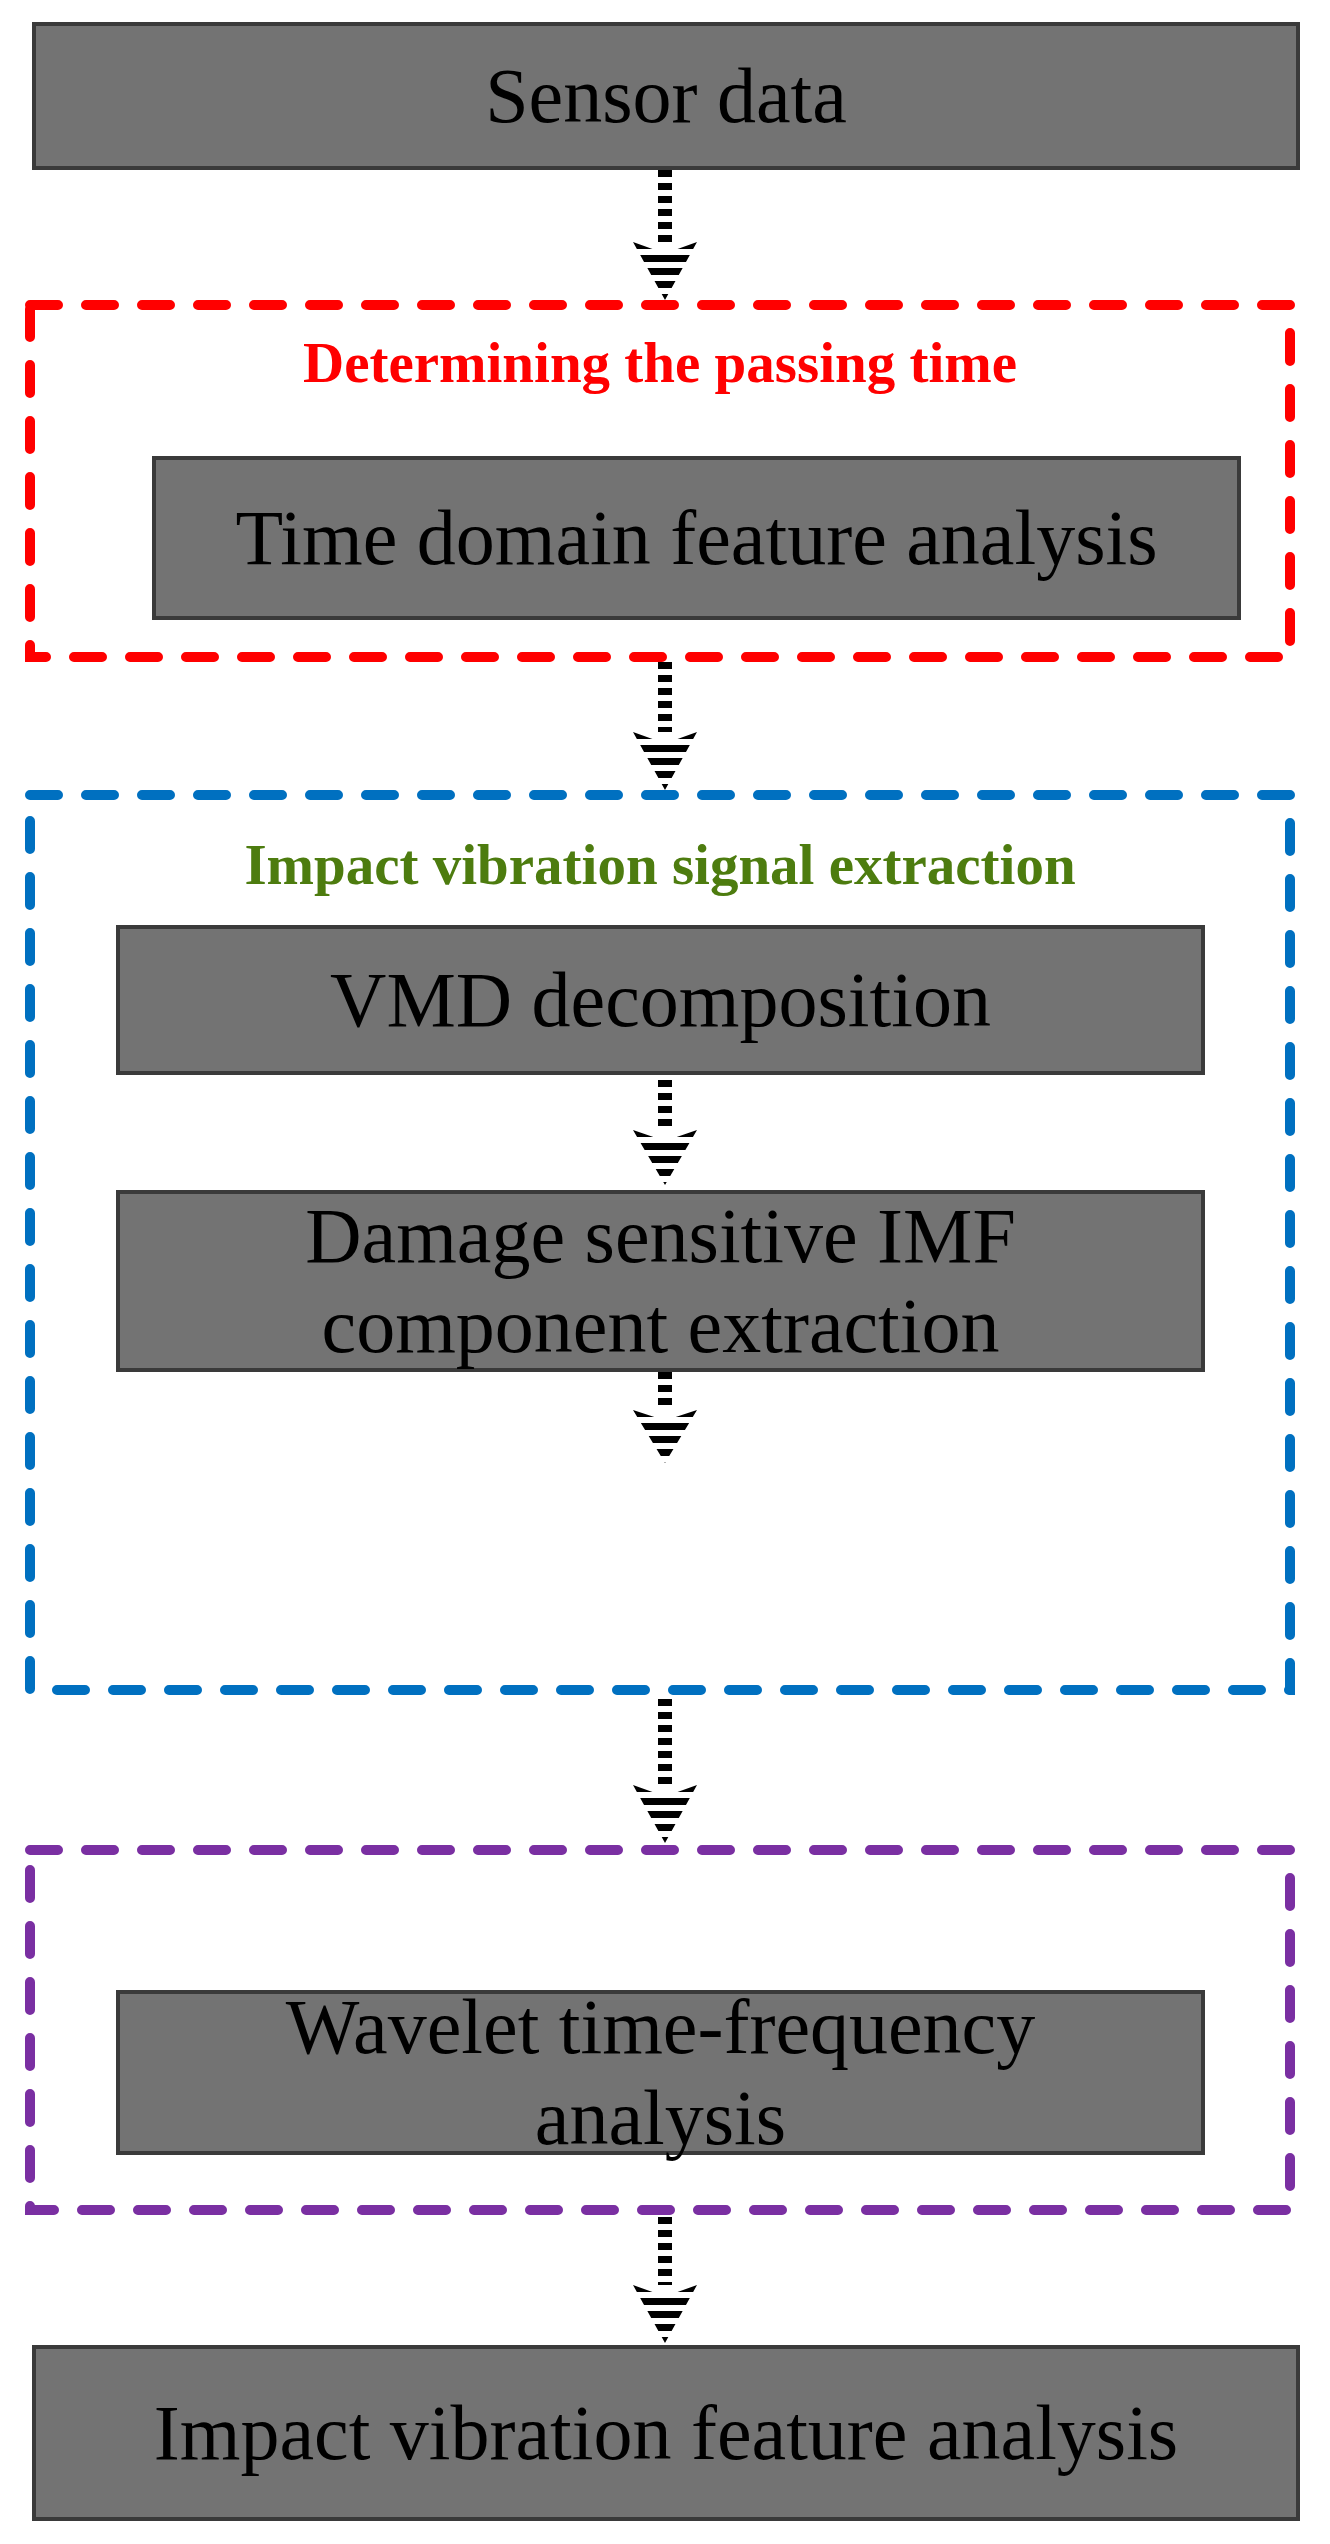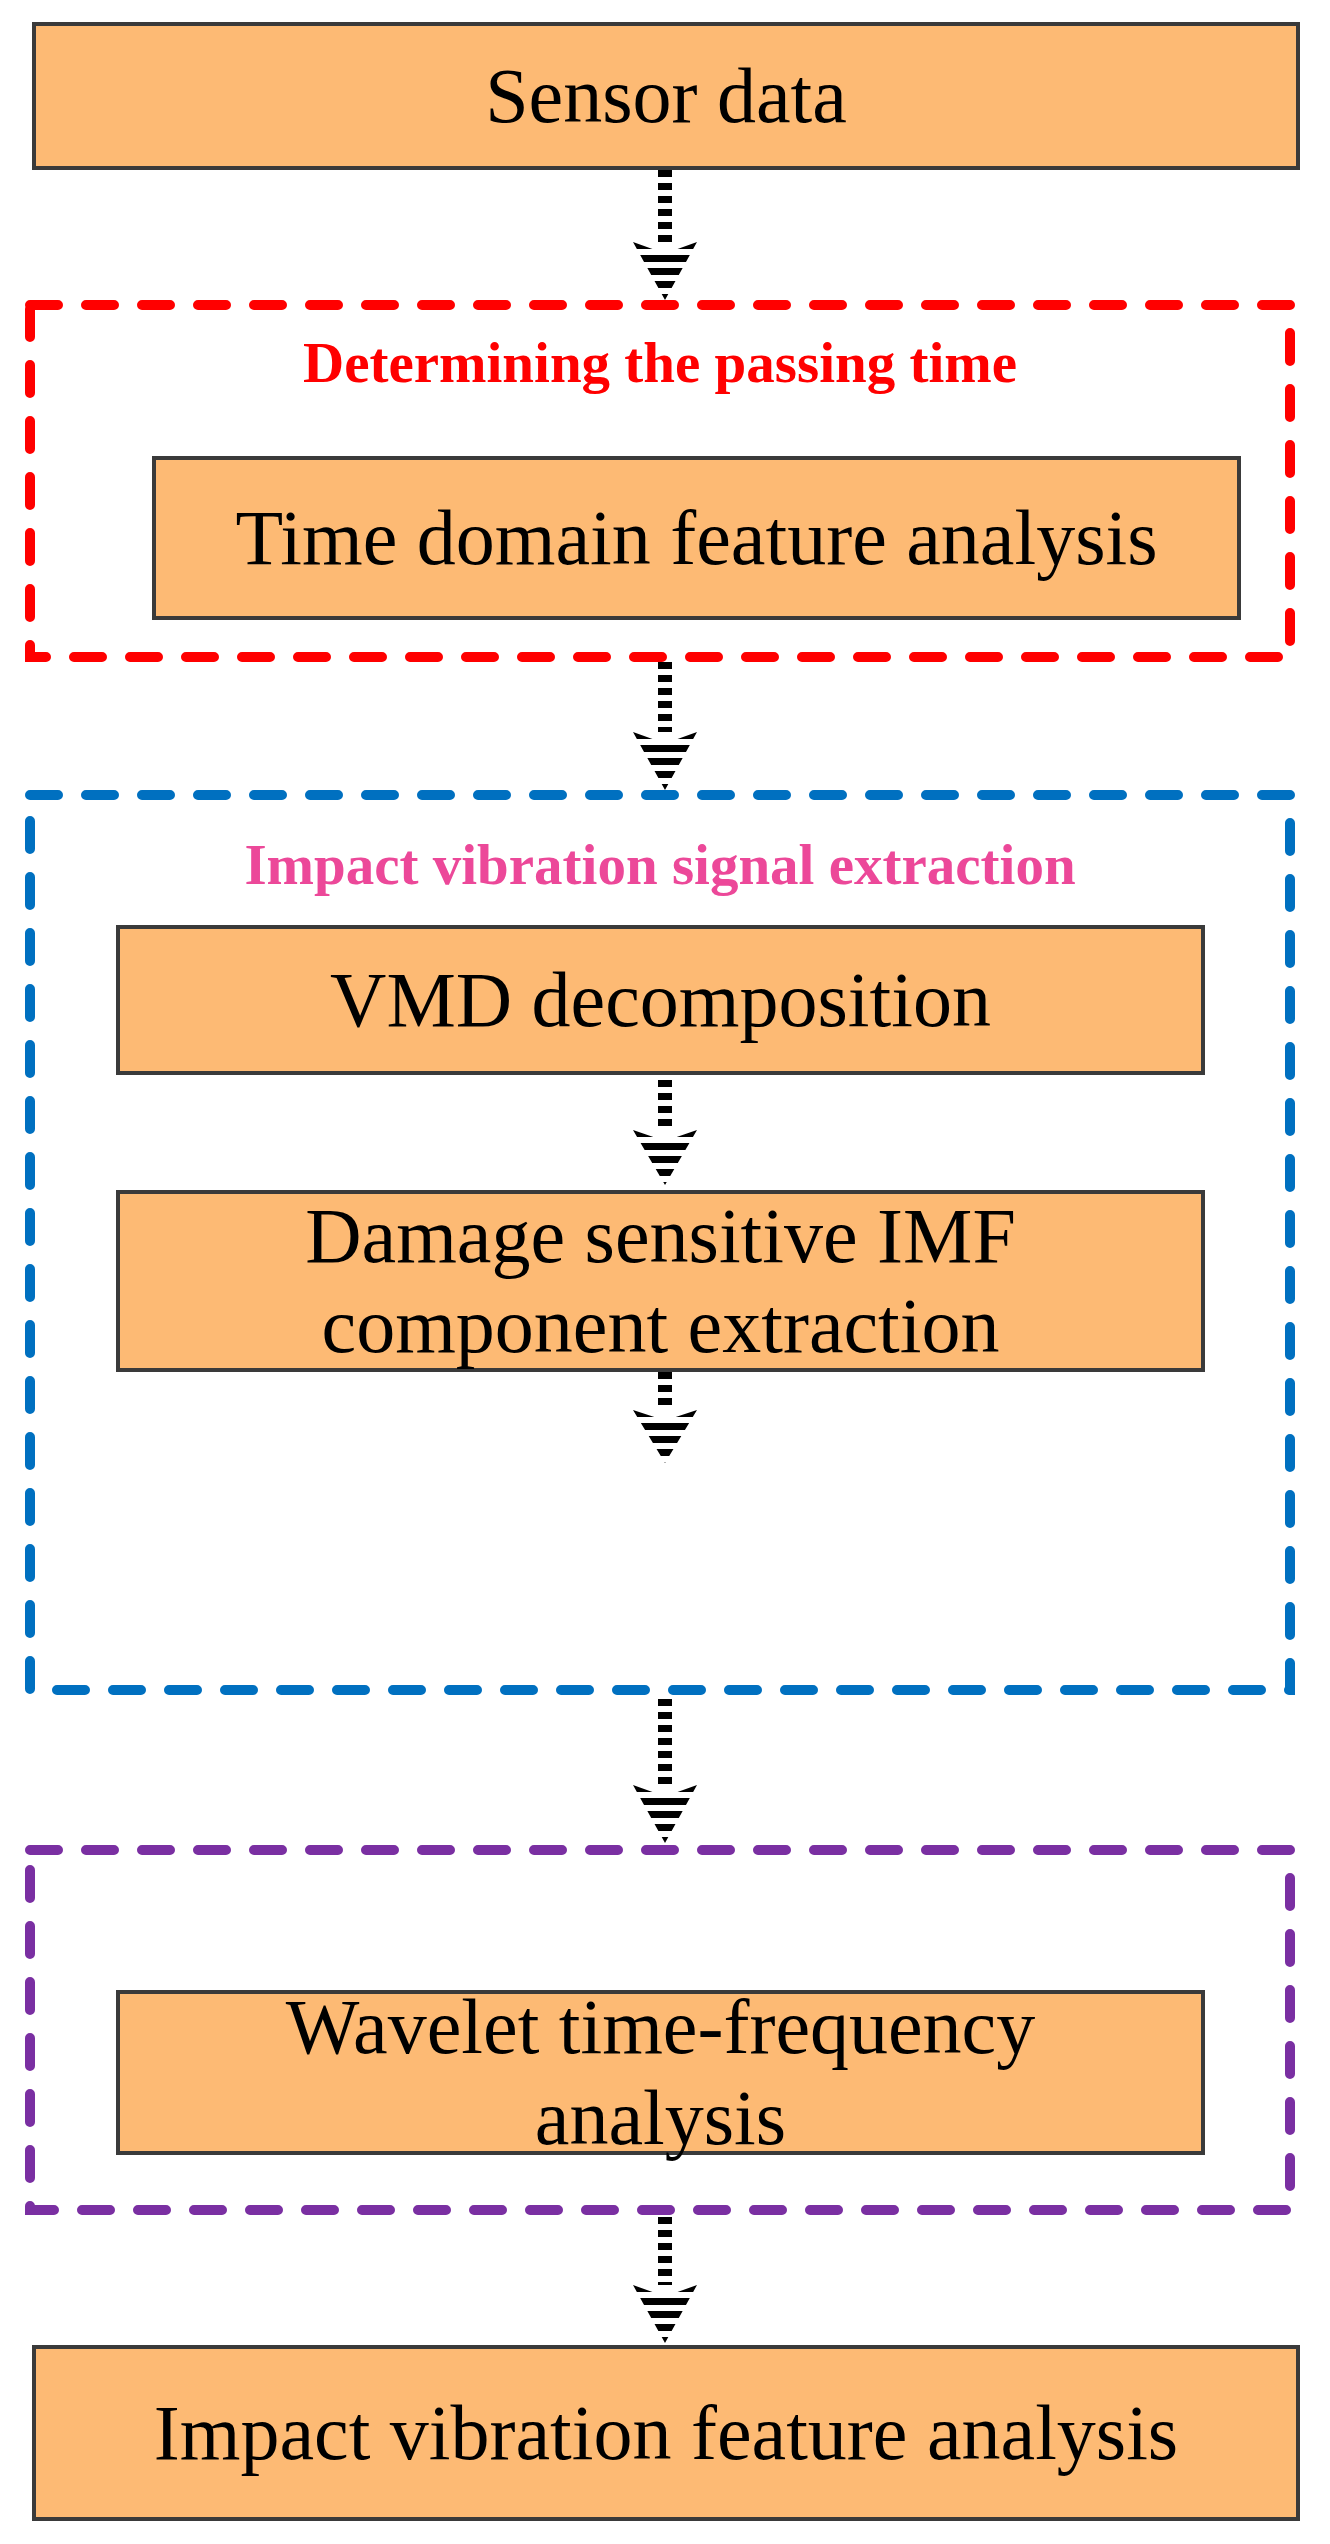--- a/index.html
+++ b/index.html
@@ -7,21 +7,21 @@
   body {
     position:relative;
     width:1330px; height:2544px;
     font-family:"Liberation Serif","DejaVu Serif",serif;
     color:#000000;
     overflow:hidden;
   }
   .solid-box {
     position:absolute;
     border:4px solid #3A3A3A;
-    background:#fdba74;
+    background:#737373;
     display:flex; align-items:center; justify-content:center;
     text-align:center;
     font-size:78px; line-height:1.16;
     white-space:pre-line;
     color:#000000;
   }
   .group { position:absolute; }
   .dash-svg { position:absolute; left:0; top:0; }
   .group-title {
     position:absolute; left:0; width:100%;
@@ -65,21 +65,21 @@
 
   <div class="flow-arrow" style="left:633px;top:662px">
     <div class="arrow-shaft" style="height:70px"></div>
     <div class="arrow-head" style="height:58px"></div>
   </div>
 
   <div class="group" style="left:25px;top:790px;width:1270px;height:905px">
     <svg class="dash-svg" width="1270" height="905" viewBox="0 0 1270 905">
       <rect x="5" y="5" width="1260" height="895" fill="none" stroke-width="10" stroke-linecap="round" stroke-dasharray="28 28" style="stroke: rgb(0, 112, 192);"></rect>
     </svg>
-    <div class="group-title" style="top: 46px; color: #ec4899; text-align: center;">Impact vibration signal extraction</div>
+    <div class="group-title" style="top: 46px; color: #4d7c0f; text-align: center;">Impact vibration signal extraction</div>
 
     <div class="solid-box" style="left: 91px; top: 135px; width: 1089px; height: 150px; border-color: rgb(58, 58, 58);">VMD decomposition</div>
 
     <div class="flow-arrow" style="left:608px;top:290px">
       <div class="arrow-shaft" style="height:50px"></div>
       <div class="arrow-head" style="height:55px"></div>
     </div>
 
     <div class="solid-box" style="left: 91px; top: 400px; width: 1089px; height: 182px; border-color: rgb(58, 58, 58);">Damage sensitive IMF
 component extraction</div>

